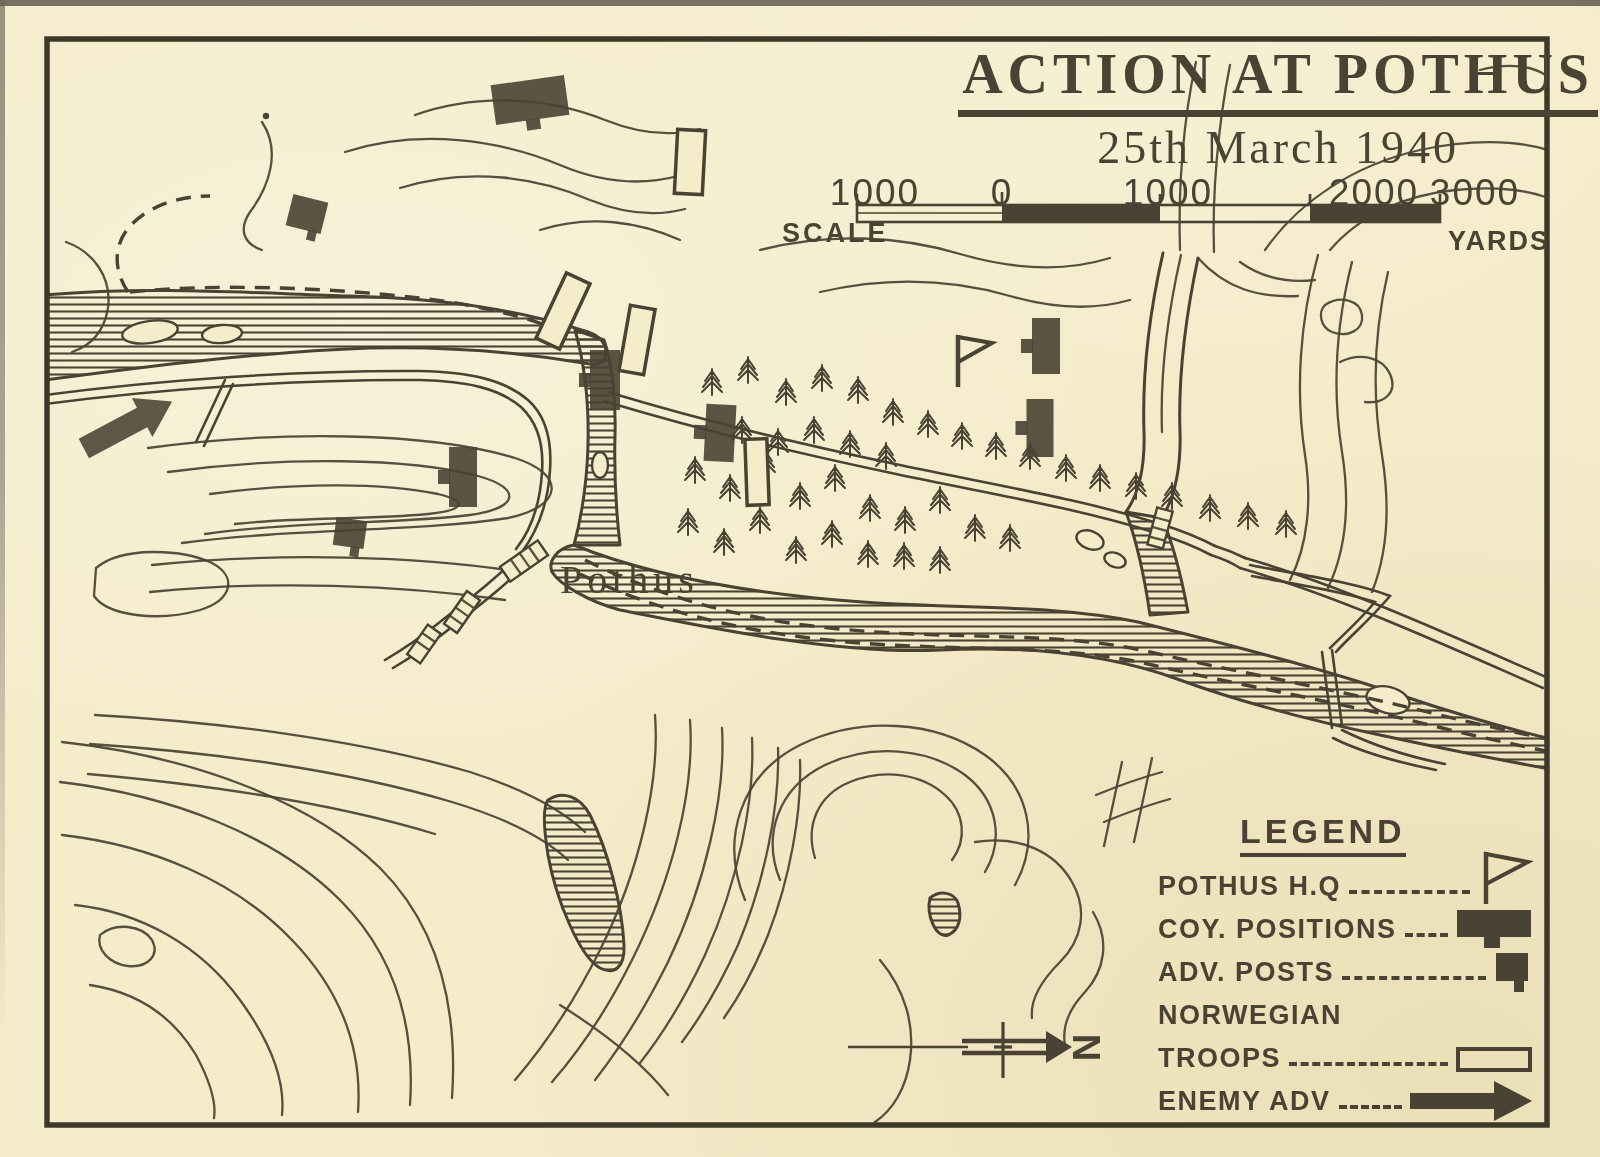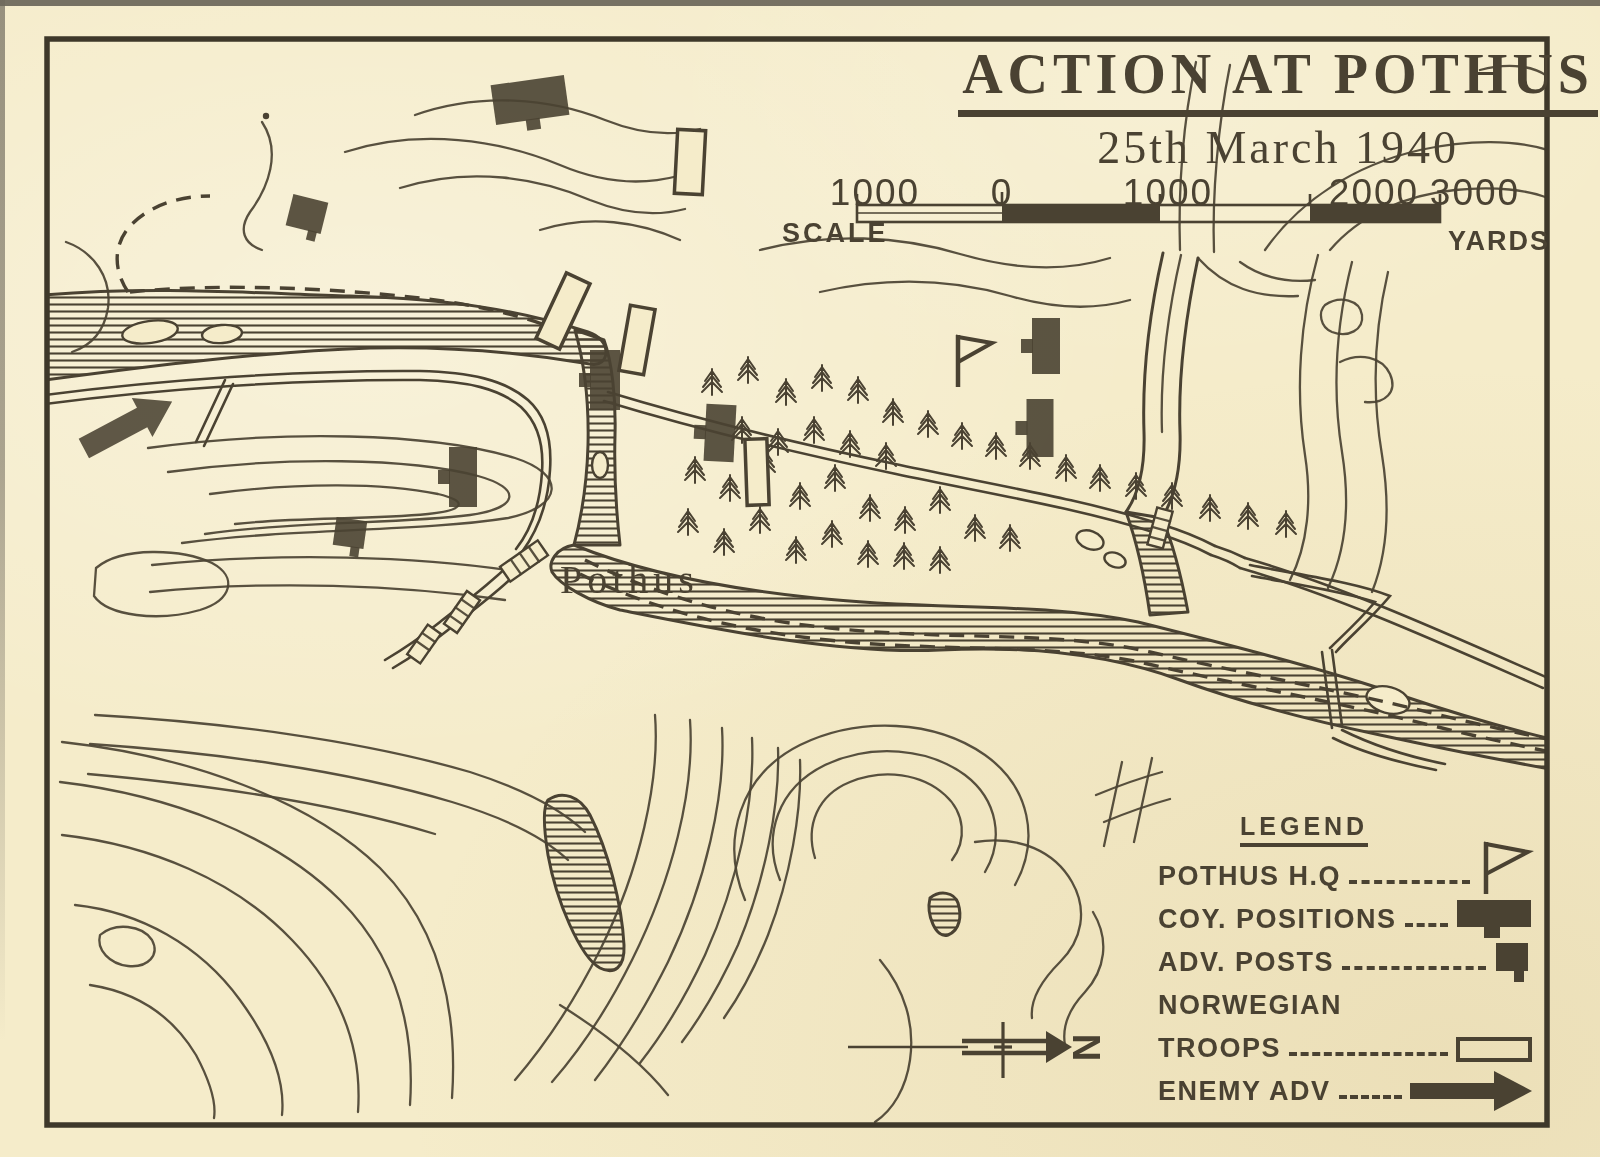--- a/index.html
+++ b/index.html
@@ -35,21 +35,21 @@
     letter-spacing:5px;color:var(--ink);border-bottom:7px solid var(--ink);
     padding:0 4px 8px 4px;line-height:1;}
   .map-date{font-family:"Liberation Serif",serif;font-size:46px;font-weight:500;
     letter-spacing:3px;color:var(--ink);margin-top:8px;line-height:1;}
   .scale-label{font-size:27px;letter-spacing:3px;font-weight:600;}
   .scale-tick{font-size:37px;letter-spacing:2px;font-weight:400;transform:translateX(-50%);}
   .yards{font-size:27px;letter-spacing:2px;font-weight:600;}
   .place{font-family:"Liberation Serif",serif;font-size:40px;letter-spacing:5px;font-weight:500;}
   .north-n{font-size:38px;font-weight:700;transform:rotate(90deg);}
   .legend{position:absolute;left:1158px;top:812px;width:376px;}
-  .legend-heading{font-size:25px;font-weight:600;letter-spacing:4px;
+  .legend-heading{font-size:34px;font-weight:600;letter-spacing:4px;
     border-bottom:4px solid var(--ink);padding-bottom:2px;margin-left:82px;
     display:inline-block;text-align:center;}
   .legend-row{display:flex;align-items:flex-end;margin-top:9px;height:34px;}
   .legend-row .lab{font-size:27px;letter-spacing:1.5px;font-weight:600;line-height:1;}
   .leader{flex:1;border-bottom:4.5px dashed var(--ink);margin:0 6px 6px 8px;min-width:20px;}
   .sym{flex:none;display:flex;align-items:flex-end;}
 </style>
 </head>
 <body>
 

